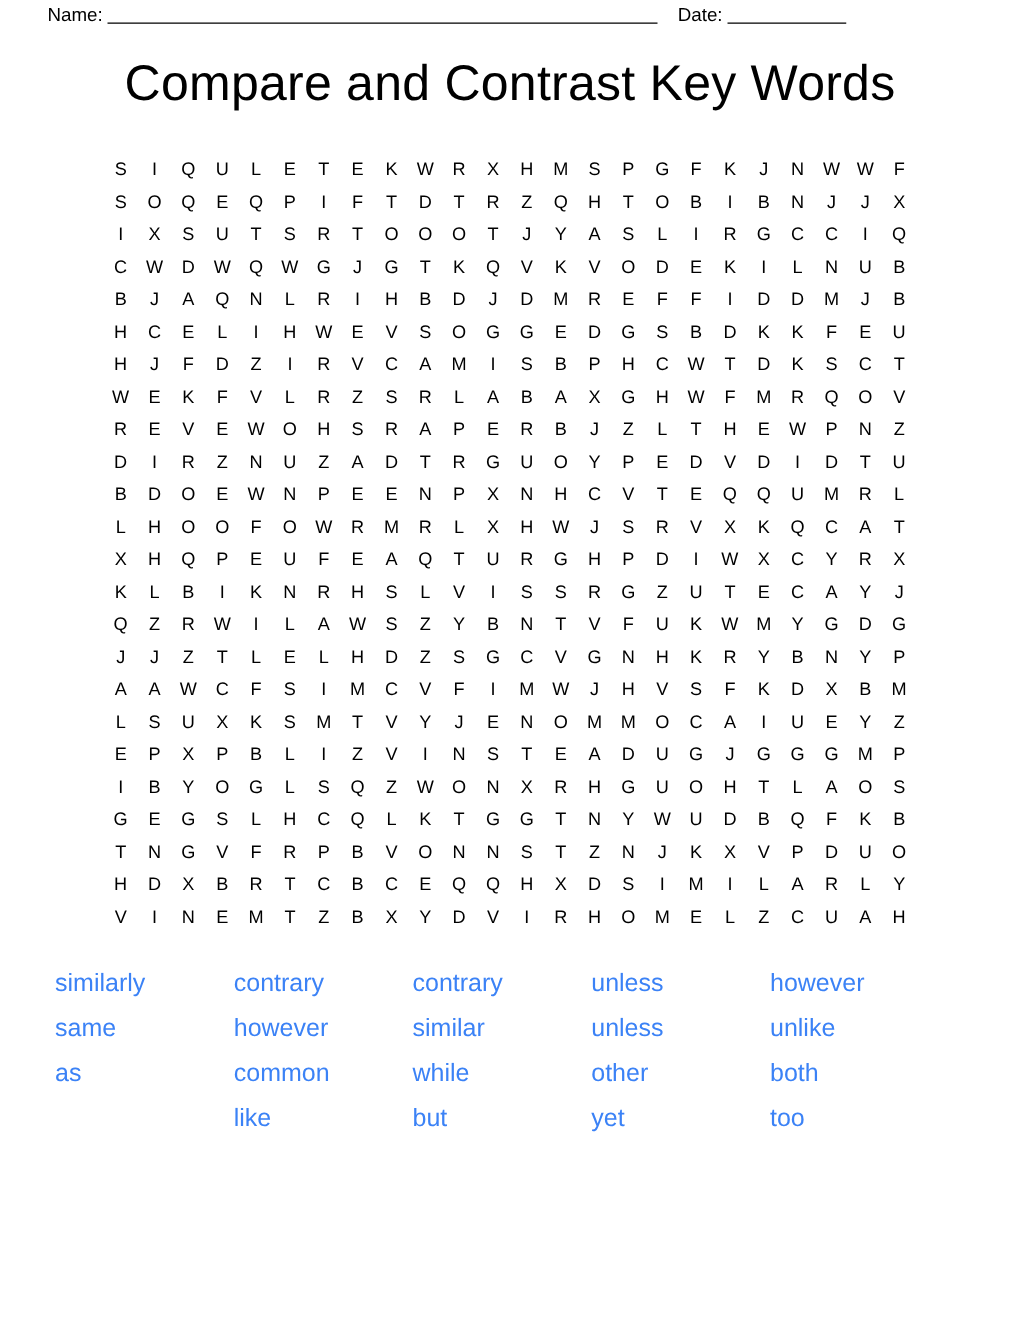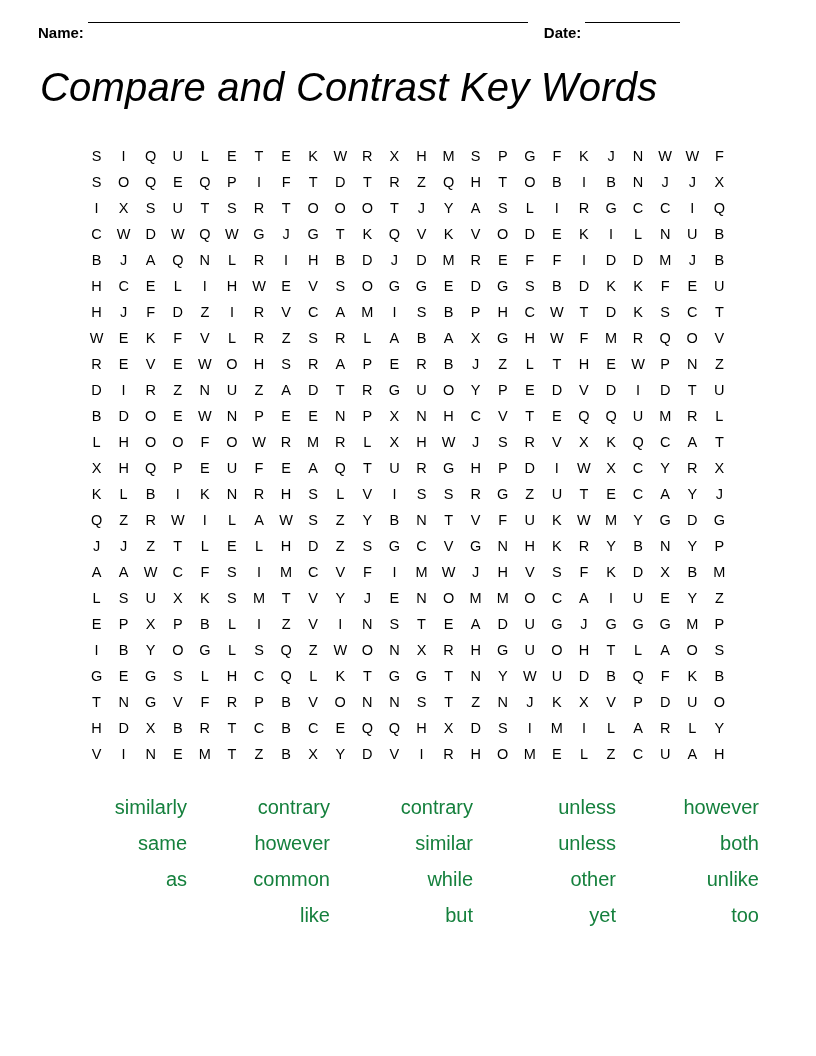--- a/index.html
+++ b/index.html
@@ -19,51 +19,50 @@
     width: 816px;
     height: 1056px;
     box-sizing: border-box;
     padding: 0;
     position: relative;
   }
 
   
   .header-line {
     display: flex;
-    align-items: flex-start;
+    align-items: flex-end;
     font-size: 15px;
-    padding: 24px 38px 0 38px;
+    padding: 4px 38px 0 38px;
     white-space: nowrap;
-    font-weight: bold;
   }
   .header-line .label {
     font-size: 15px;
     color: #000;
   }
   .rule {
     display: inline-block;
     border-bottom: 1px solid #000;
     height: 0;
     margin: 0 2px 0 4px;
     position: relative;
     top: -2px;
   }
   .rule.name { width: 440px; }
   .rule.date { width: 95px; }
   .header-spacer { flex: 0 0 14px; }
 
   
   .title {
+    text-align: center;
     font-size: 40px;
     font-weight: normal;
     letter-spacing: 0.2px;
     margin: 24px 0 0 0;
     padding: 0 40px;
     line-height: 1.1;
-    font-style: italic;
   }
 
   
   .grid {
     margin: 34px auto 0 auto;
     width: 650px;
     display: flex;
     flex-direction: column;
     gap: 0;
   }
@@ -90,23 +89,22 @@
     gap: 0;
   }
   .word-col {
     flex: 0 0 143px;
     display: flex;
     flex-direction: column;
   }
   .word {
     font-size: 20px;
     line-height: 36px;
-    color: #15803d;
+    color: #3b82f6;
     font-family: "Liberation Sans", sans-serif;
-    text-align: right;
   }
 </style>
 </head>
 <body>
 
 <div class="page">
 
   <div class="header-line">
     <span class="label">Name:</span>
     <span class="rule name"></span>
@@ -763,19 +761,19 @@
         <div class="word">but</div>
       </div>
       <div class="word-col">
         <div class="word">unless</div>
         <div class="word">unless</div>
         <div class="word">other</div>
         <div class="word">yet</div>
       </div>
       <div class="word-col">
         <div class="word">however</div>
+        <div class="word">unlike</div>
         <div class="word">both</div>
-        <div class="word">unlike</div>
         <div class="word">too</div>
       </div>
     </div>
 
 </div>
 
 </body></html>

